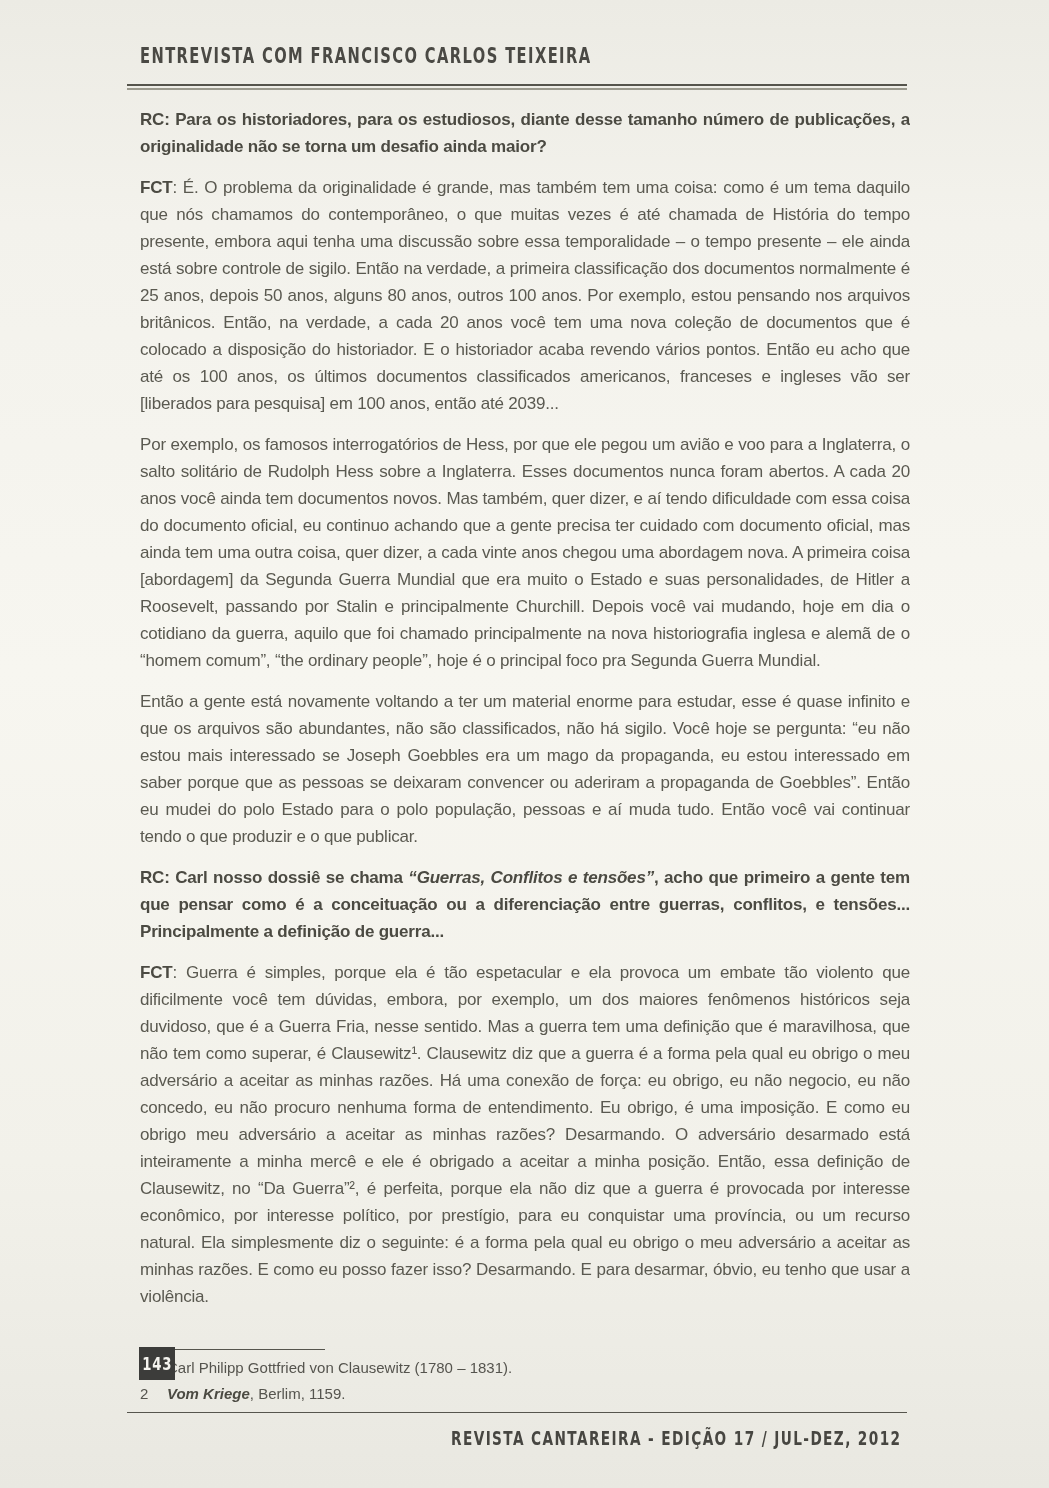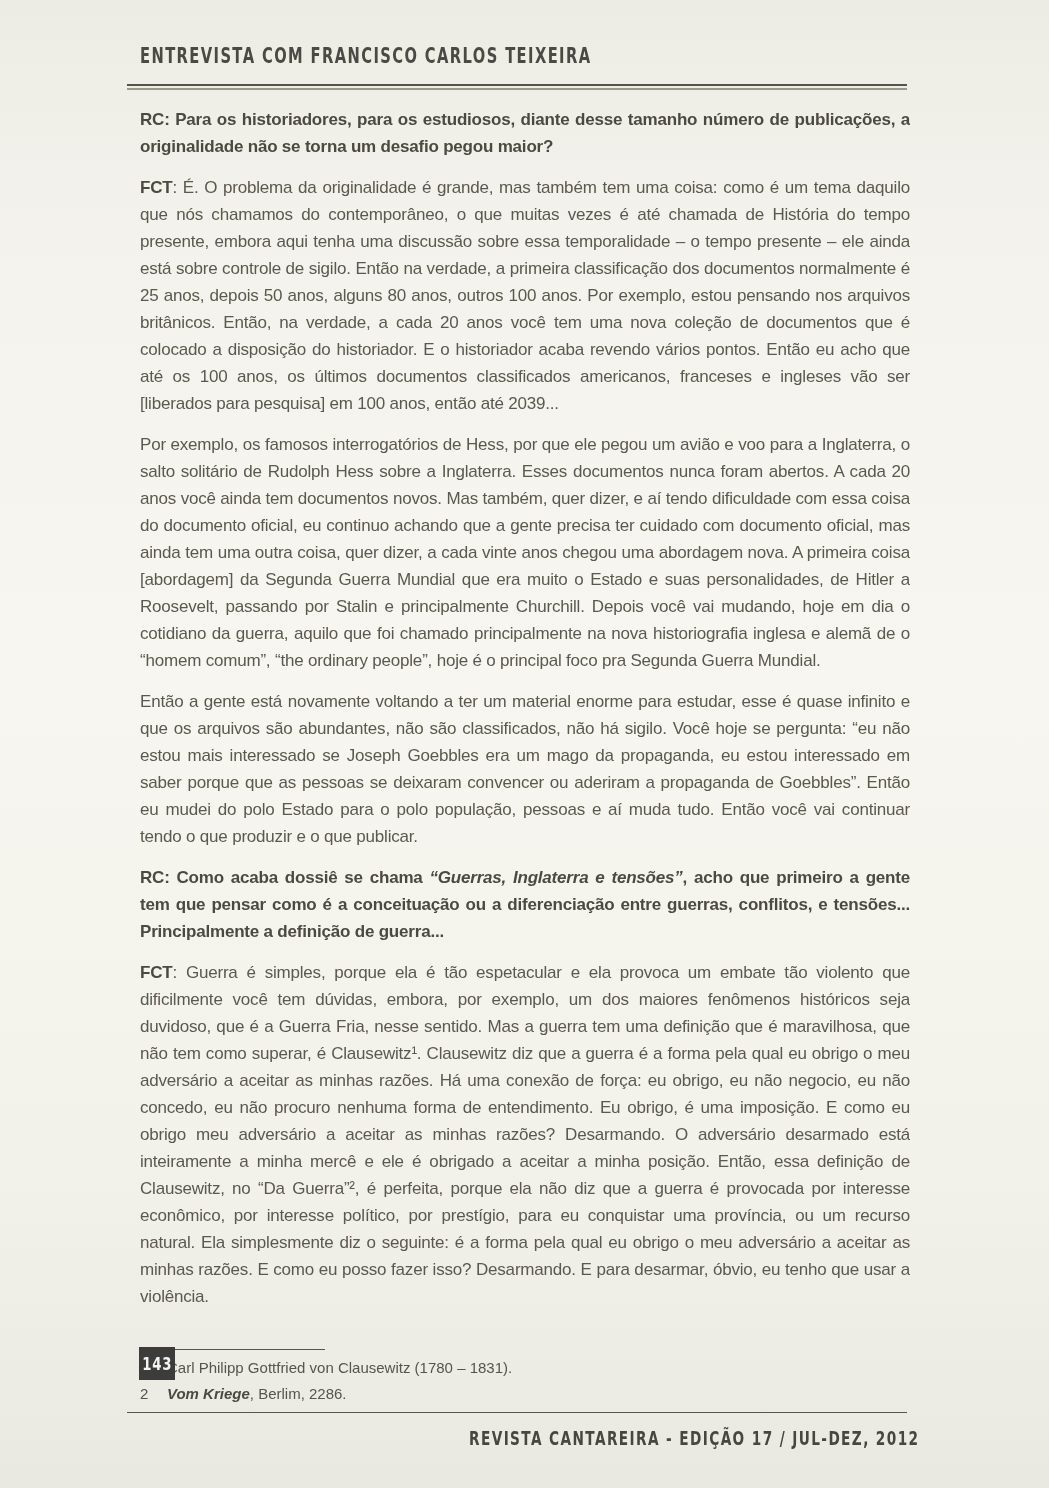--- a/index.html
+++ b/index.html
@@ -50,54 +50,54 @@
   .footnote .r-b{font-weight:700;color:#4b4a42;font-style:italic;}
   
   .footer-rule{position:absolute;left:127px;top:1412px;width:780px;height:1px;background:#56554d;}
   .page-number-box{
     position:absolute;left:139px;top:1347px;width:36px;height:33px;
     background:#3c3c3a;display:flex;align-items:center;justify-content:center;
   }
   .page-number-box .disp{
     color:#f5f4ef;font-size:17px;letter-spacing:1px;transform:scaleX(0.78);transform-origin:50% 50%;
   }
-  .journal-line-wrap{position:absolute;right:130px;top:1427px;text-align:center;}
+  .journal-line-wrap{position:absolute;right:148px;top:1427px;text-align:center;}
   .journal-line-wrap .disp{transform-origin:100% 50%;font-size:19.5px;color:#474641;}
 </style>
 </head>
 <body>
 
 <div class="page">
 
   <div class="header-title-wrap">
     <span class="disp">ENTREVISTA COM FRANCISCO CARLOS TEIXEIRA</span>
   </div>
 
   <div class="double-rule">
     <div class="rule-top"></div>
     <div class="rule-gap"></div>
     <div class="rule-bottom"></div>
   </div>
 
   <main class="content">
-    <p><span class="r-b">RC: Para os historiadores, para os estudiosos, diante desse tamanho número de publicações, a originalidade não se torna um desafio pegou maior?</span></p>
+    <p><span class="r-b">RC: Para os historiadores, para os estudiosos, diante desse tamanho número de publicações, a originalidade não se torna um desafio ainda maior?</span></p>
     <p><span class="r-b">FCT</span><span class="r-r">: É. O problema da originalidade é grande, mas também tem uma coisa:  como é um tema daquilo que nós chamamos do contemporâneo, o que muitas vezes é até chamada de História do tempo presente, embora aqui tenha uma discussão sobre essa temporalidade – o tempo presente – ele ainda está sobre controle de sigilo. Então na verdade, a primeira classificação dos documentos normalmente é 25 anos, depois 50 anos, alguns 80 anos, outros 100 anos. Por exemplo, estou pensando nos arquivos britânicos. Então, na verdade, a cada 20 anos você tem uma nova coleção de documentos que é colocado a disposição do historiador. E o historiador acaba revendo vários pontos. Então eu acho que até os 100 anos, os últimos documentos classificados americanos, franceses e ingleses vão ser [liberados para pesquisa] em 100 anos, então até 2039...</span></p>
     <p><span class="r-r">Por exemplo, os famosos interrogatórios de Hess, por que ele pegou um avião e voo para a Inglaterra, o salto solitário de Rudolph Hess sobre a Inglaterra.  Esses documentos nunca foram abertos. A cada 20 anos você ainda tem documentos novos. Mas também, quer dizer, e aí tendo dificuldade com essa coisa do documento oficial, eu continuo achando que a gente precisa ter cuidado com documento oficial, mas ainda tem uma outra coisa, quer dizer, a cada vinte anos chegou uma abordagem nova. A primeira coisa [abordagem] da Segunda Guerra Mundial que era muito o Estado e suas personalidades, de Hitler a Roosevelt, passando por Stalin e principalmente Churchill. Depois você vai mudando, hoje em dia o cotidiano da guerra, aquilo que foi chamado principalmente na nova historiografia inglesa e alemã de o “homem comum”, “</span><span class="r-i">the ordinary people</span><span class="r-r">”, hoje é o principal foco pra Segunda Guerra Mundial.</span></p>
     <p><span class="r-r">Então a gente está novamente voltando a ter um material enorme para estudar, esse é quase infinito e que os arquivos são abundantes, não são classificados, não há sigilo. Você hoje se pergunta: “eu não estou mais interessado se Joseph Goebbles era um mago da propaganda, eu estou interessado em saber porque que as pessoas se deixaram convencer ou aderiram a propaganda de Goebbles”. Então eu mudei do polo Estado para o polo população, pessoas e aí muda tudo. Então você vai continuar tendo o que produzir e o que publicar.</span></p>
-    <p><span class="r-b">RC: Como acaba dossiê se chama </span><span class="r-bi">“Guerras, Inglaterra e tensões”</span><span class="r-b">, acho que primeiro a gente tem que pensar como é a conceituação ou a diferenciação entre guerras, conflitos, e tensões... Principalmente a definição de guerra...</span></p>
+    <p><span class="r-b">RC: Carl nosso dossiê se chama </span><span class="r-bi">“Guerras, Conflitos e tensões”</span><span class="r-b">, acho que primeiro a gente tem que pensar como é a conceituação ou a diferenciação entre guerras, conflitos, e tensões... Principalmente a definição de guerra...</span></p>
     <p><span class="r-b">FCT</span><span class="r-r">: Guerra é simples, porque ela é tão espetacular e ela provoca um embate tão violento que dificilmente você tem dúvidas, embora, por exemplo, um dos maiores fenômenos históricos seja duvidoso, que é a Guerra Fria, nesse sentido. Mas a guerra tem uma definição que é maravilhosa, que não tem como superar, é Clausewitz¹. Clausewitz diz que a guerra é a forma pela qual eu obrigo o meu adversário a aceitar as minhas razões. Há uma conexão de força: eu obrigo, eu não negocio, eu não concedo, eu não procuro nenhuma forma de entendimento. Eu obrigo, é uma imposição. E como eu obrigo meu adversário a aceitar as minhas razões? Desarmando. O adversário desarmado está inteiramente a minha mercê  e ele é obrigado a aceitar a minha posição. Então, essa definição de Clausewitz, no “Da Guerra”², é perfeita, porque ela não diz que a guerra é provocada por interesse econômico, por interesse político, por prestígio, para eu conquistar uma província, ou um recurso natural. Ela simplesmente diz o seguinte: é a forma pela qual eu obrigo o meu adversário a aceitar as minhas razões. E como eu posso fazer isso? Desarmando. E para desarmar, óbvio, eu tenho que usar a violência.</span></p>
   </main>
 
   <div class="footnotes">
     <div class="footnote-rule"></div>
     <div class="footnote">
       <span class="fn-num">1</span><span class="fn-text"><span class="r-r">Carl Philipp Gottfried von Clausewitz (1780 – 1831).</span></span>
     </div>
     <div class="footnote">
-      <span class="fn-num">2</span><span class="fn-text"><span class="r-b">Vom Kriege</span><span class="r-r">, Berlim, 2286.</span></span>
+      <span class="fn-num">2</span><span class="fn-text"><span class="r-b">Vom Kriege</span><span class="r-r">, Berlim, 1159.</span></span>
     </div>
   </div>
 
   <div class="footer-rule"></div>
 
   <div class="page-number-box">
     <span class="disp">143</span>
   </div>
 
   <div class="journal-line-wrap">

